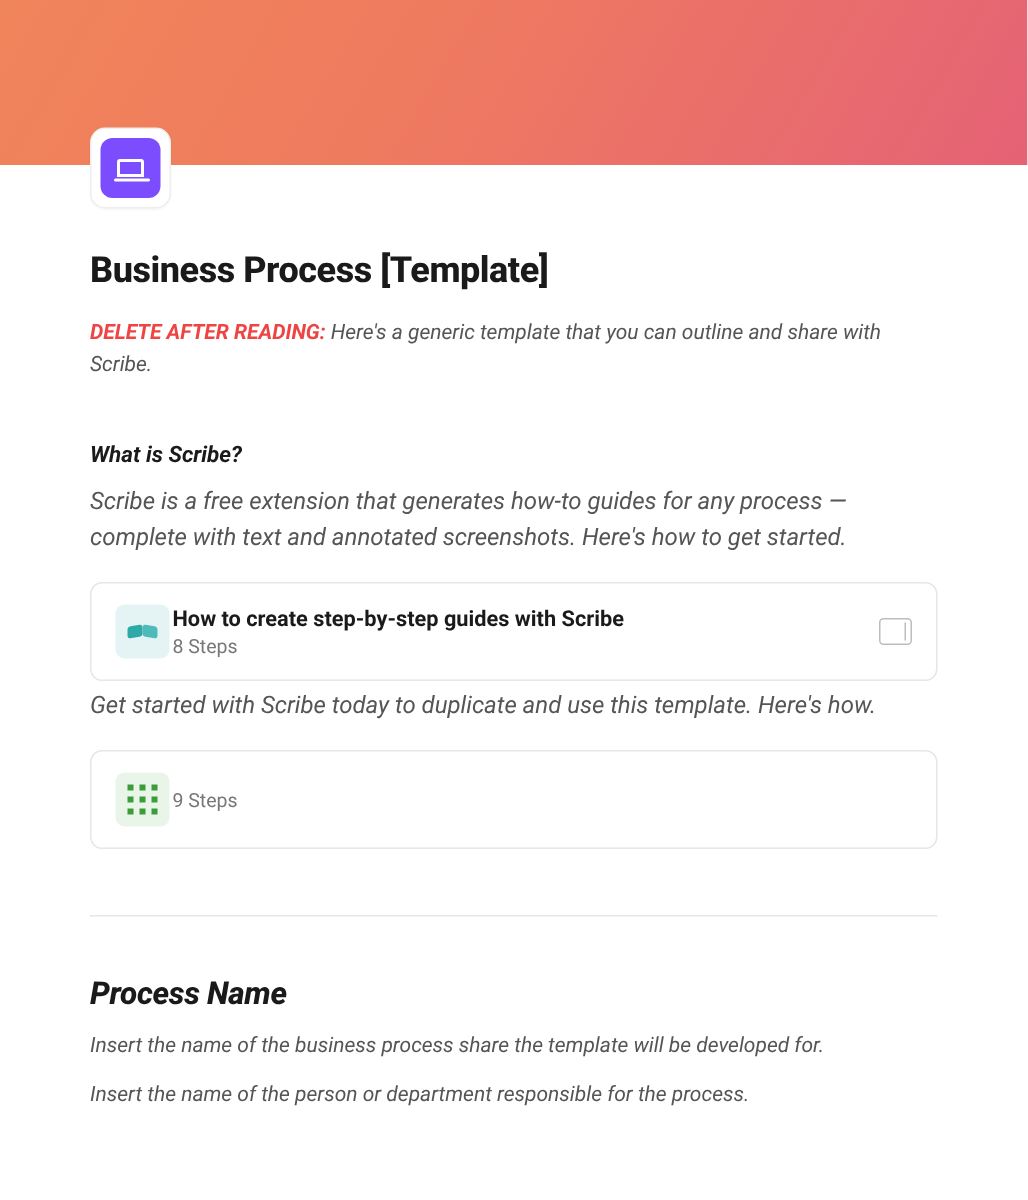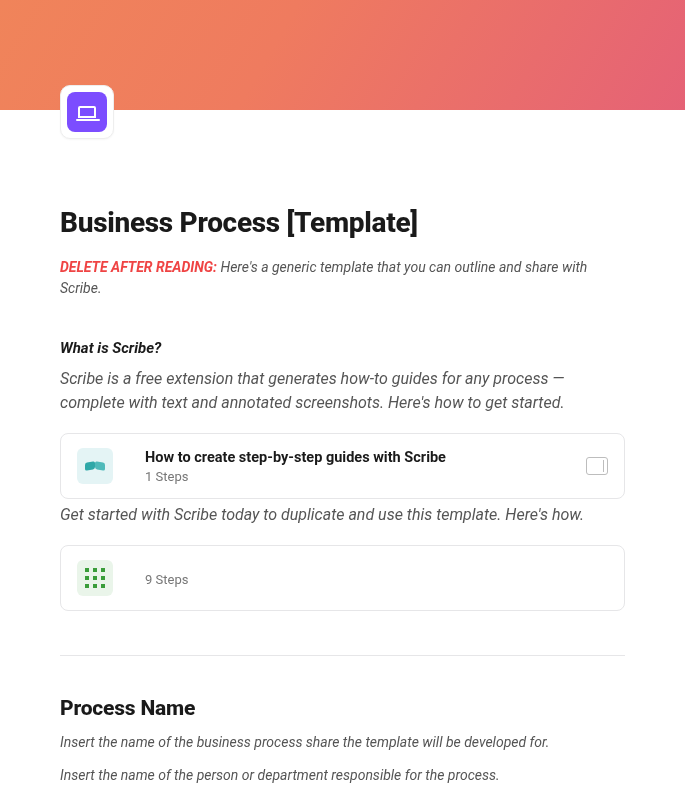--- a/index.html
+++ b/index.html
@@ -51,24 +51,24 @@
     content: "";
     position: absolute;
     bottom: -5px;
     left: -4px;
     width: 24px;
     height: 2px;
     background: #fff;
     border-radius: 1px;
   }
   h1 {
-    font-size: 28px;
+    font-size: 24px;
     font-weight: 800;
     color: #1a1a1a;
-    padding-top: 96px;
+    padding-top: 56px;
     letter-spacing: -0.3px;
   }
   .delete-note {
     margin-top: 18px;
     font-style: italic;
     font-size: 14px;
     color: #555;
     line-height: 1.5;
   }
   .delete-note strong {
@@ -89,21 +89,21 @@
     color: #555;
     line-height: 1.5;
   }
   .card {
     margin-top: 18px;
     border: 1px solid #e6e6e8;
     border-radius: 8px;
     padding: 14px 16px;
     display: flex;
     align-items: center;
-    gap: 32px;
+    gap: 2px;
   }
   .card-icon {
     width: 36px;
     height: 36px;
     border-radius: 6px;
     display: flex;
     align-items: center;
     justify-content: center;
     flex-shrink: 0;
   }
@@ -163,20 +163,21 @@
     border: none;
     border-top: 1px solid #e6e6e8;
     margin-top: 44px;
   }
   h2 {
     font-size: 21px;
     font-weight: 800;
     color: #1a1a1a;
     margin-top: 40px;
     letter-spacing: -0.2px;
+    font-style: italic;
   }
   .section-text {
     margin-top: 12px;
     font-style: italic;
     font-size: 14px;
     color: #555;
     line-height: 1.5;
   }
 </style>
 </head>
@@ -200,21 +201,21 @@
 
   <p class="subhead">What is Scribe?</p>
   <p class="body-text">Scribe is a free extension that generates how-to guides for any process — complete with text and annotated screenshots. Here's how to get started.</p>
 
   <div class="card">
     <div class="card-icon teal">
         <div class="handshake"></div>
       </div>
     <div class="card-body">
       <div class="card-title">How to create step-by-step guides with Scribe</div>
-      <div class="card-meta">1 Steps</div>
+      <div class="card-meta">8 Steps</div>
     </div>
     <div class="card-action"></div>
   </div>
 
   <p class="body-text" style="margin-top:4px">Get started with Scribe today to duplicate and use this template. Here's how.</p>
 
   <div class="card">
     <div class="card-icon green">
         <div class="grid-icon"></div>
       </div>

